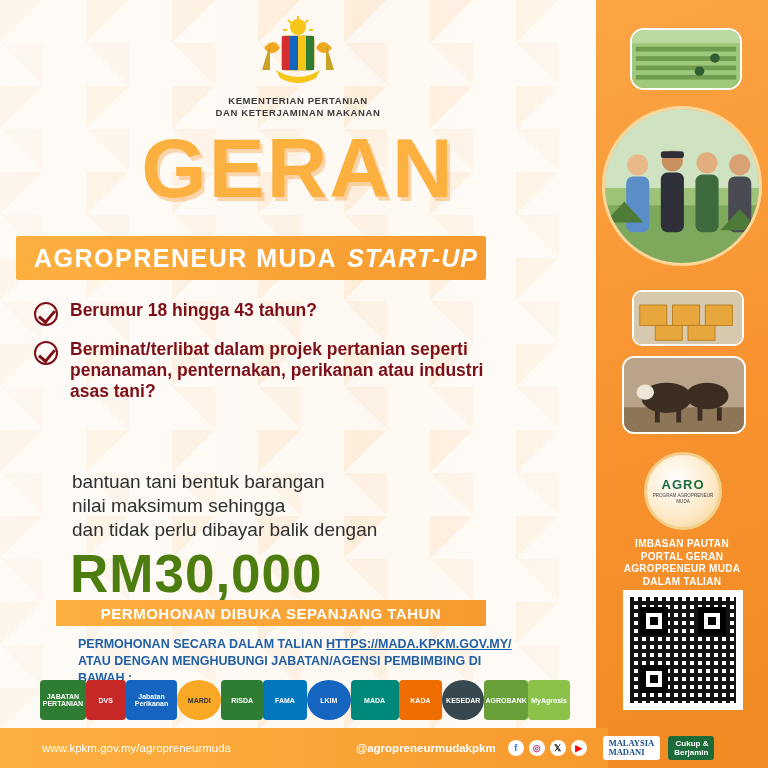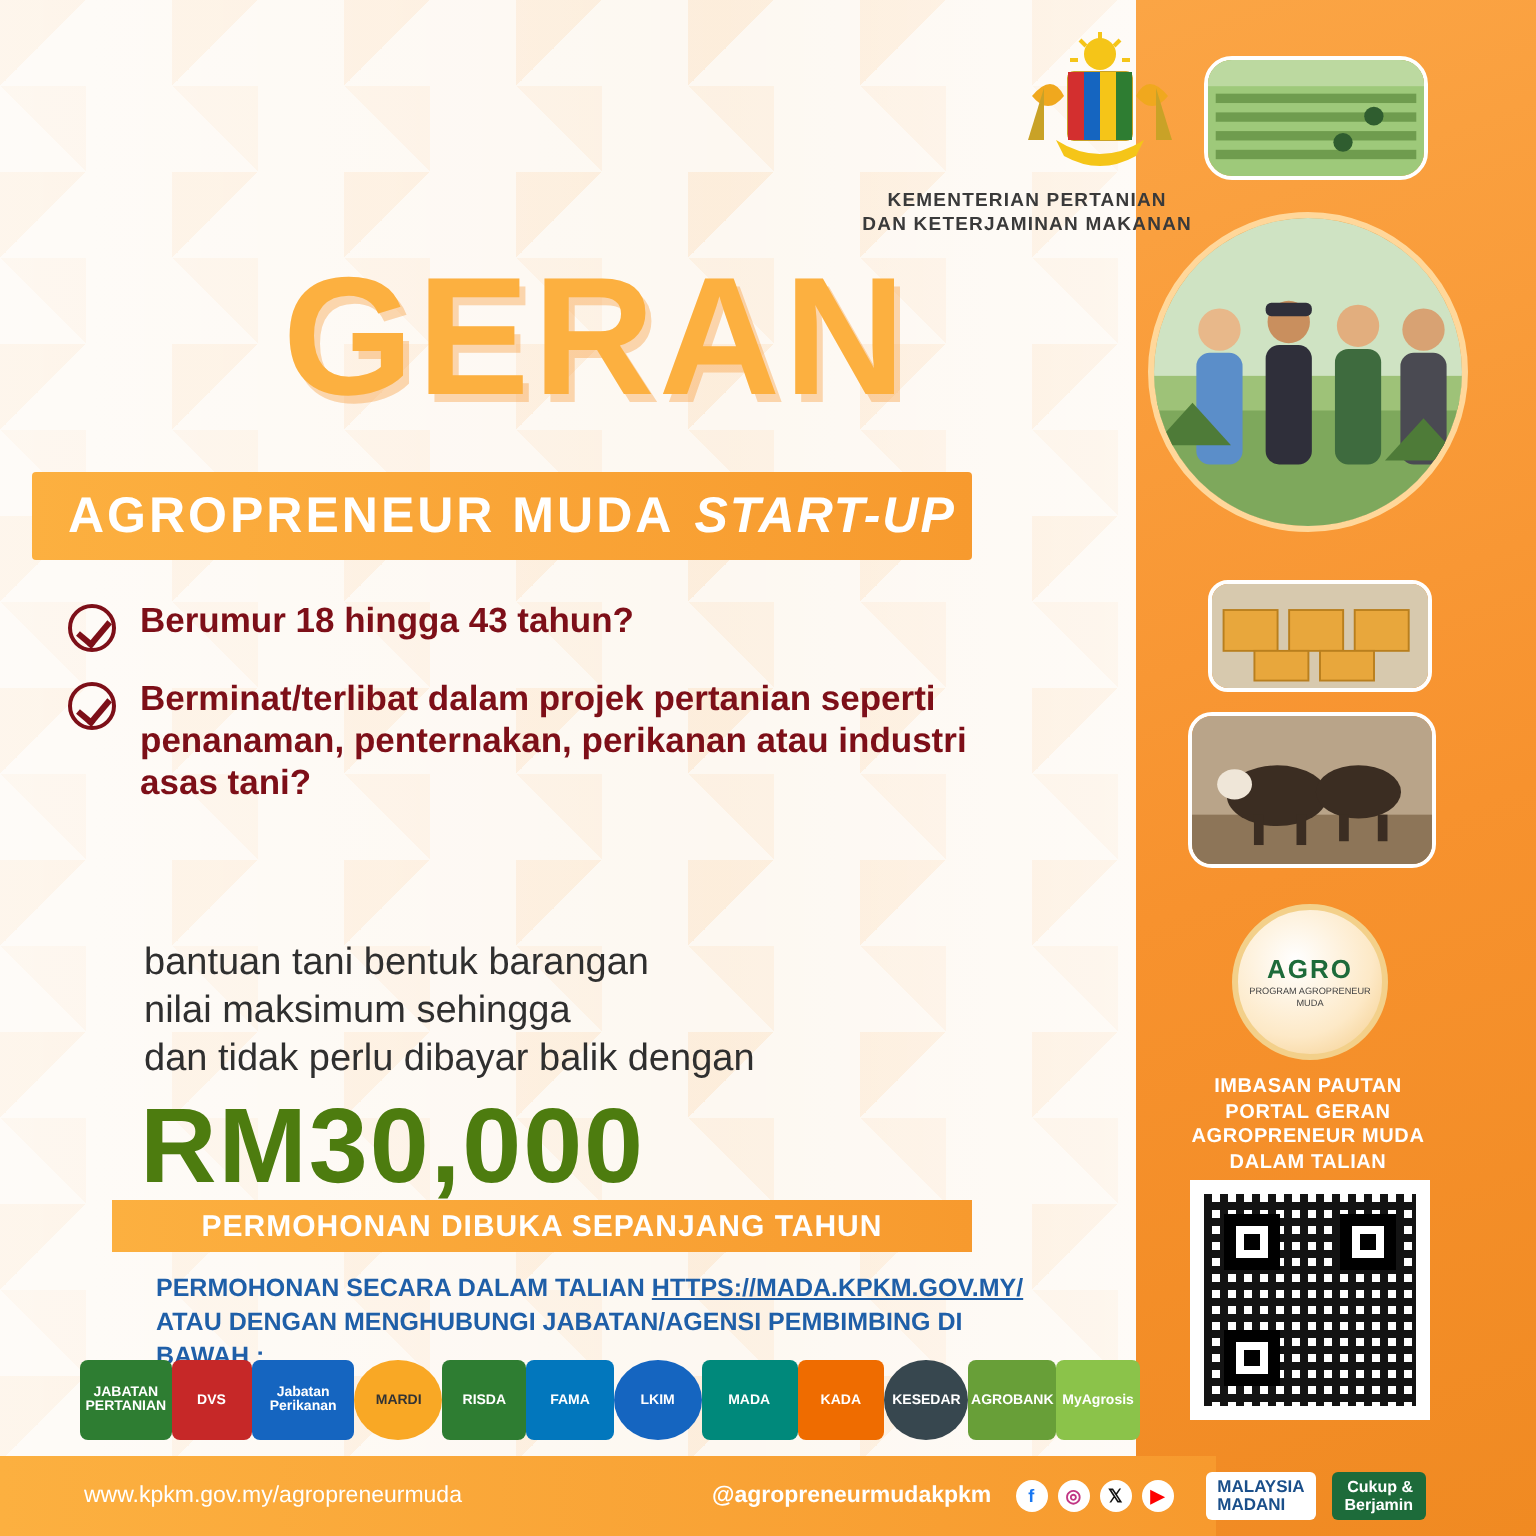--- a/index.html
+++ b/index.html
@@ -24,30 +24,30 @@
       linear-gradient(225deg, rgba(253,180,98,0.14) 25%, transparent 25%) 43px 43px/86px 86px,
       #fdf7ef;
     opacity:0.85;
   }
   .bg-soft {
     position:absolute; left:0; top:0; width:600px; height:768px;
     background:linear-gradient(to right, rgba(255,255,255,0.55), rgba(255,255,255,0.15) 60%, rgba(255,255,255,0.55));
   }
   
   .right-col {
-    position:absolute; right:0; top:0; width:200px; height:768px;
+    position:absolute; right:0; top:0; width:172px; height:768px;
     background:linear-gradient(160deg,#fba545,#f7922e 55%,#f08a22);
     text-decoration:underline;
   }
   .right-col-inner { position:relative; width:100%; height:100%; }
 
   
   .crest-wrap {
     position:absolute; left:0; right:172px; top:14px;
-    display:flex; flex-direction:column; align-items:flex-end;
+    display:flex; flex-direction:column; align-items:center;
   }
   .crest { width:92px; height:78px; position:relative; }
   .crest svg { display:block; }
   .ministry-line {
     font-size:9.5px; font-weight:bold; color:#3a3a3a; letter-spacing:0.6px;
     text-align:center; line-height:12px; margin-top:3px;
   }
 
   
   .geran {
@@ -148,21 +148,21 @@
   .footer .social-handle { margin-left:125px; font-weight:bold; }
   .footer .icons { display:flex; gap:5px; margin-left:12px; }
   .sicon {
     width:16px; height:16px; border-radius:50%; background:#fff;
     display:flex; align-items:center; justify-content:center;
     font-size:9px; font-weight:bold; color:#f7922e;
   }
   .sicon.fb{color:#1877f2;} .sicon.ig{color:#c13584;} .sicon.x{color:#111;} .sicon.yt{color:#ff0000;}
   .madani {
     margin-left:16px; background:#fff; color:#1a4f8a; border-radius:3px;
-    padding:3px 6px; font-size:8.5px; font-weight:bold; line-height:9px; text-align:left;
+    padding:3px 6px; font-size:8.5px; font-weight:bold; line-height:9px; text-align:left;font-family:Liberation Serif, serif;
   }
   .cukup {
     margin-left:8px; background:#1d6b3a; color:#fff; border-radius:3px;
     padding:3px 6px; font-size:8px; font-weight:bold; line-height:9px; text-align:right;
   }
 
   
   .photo {
     position:absolute; border-radius:50%; overflow:hidden;
     border:3px solid #ffd79a;

